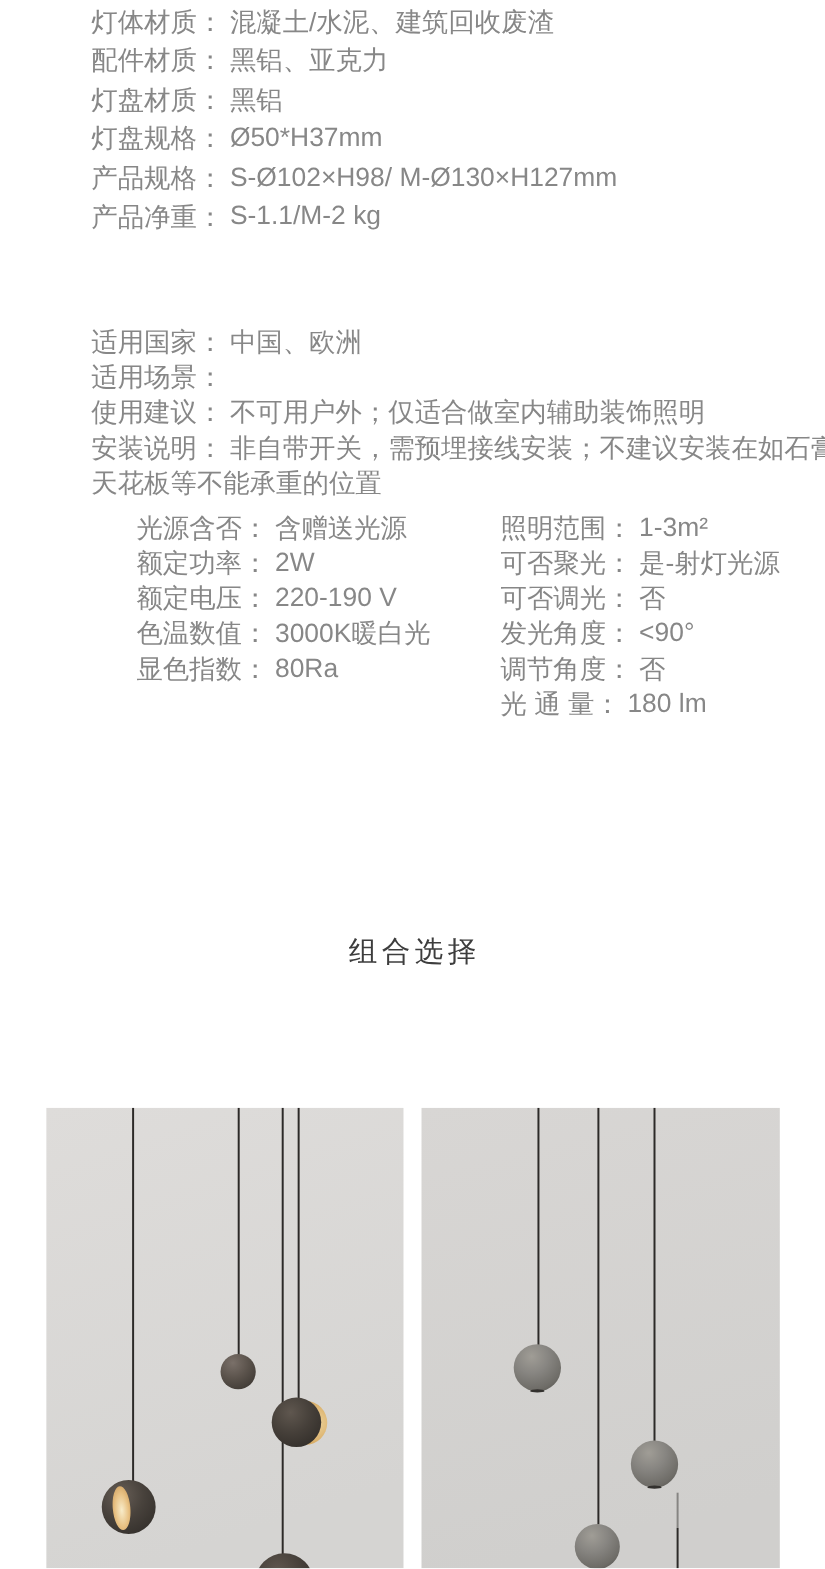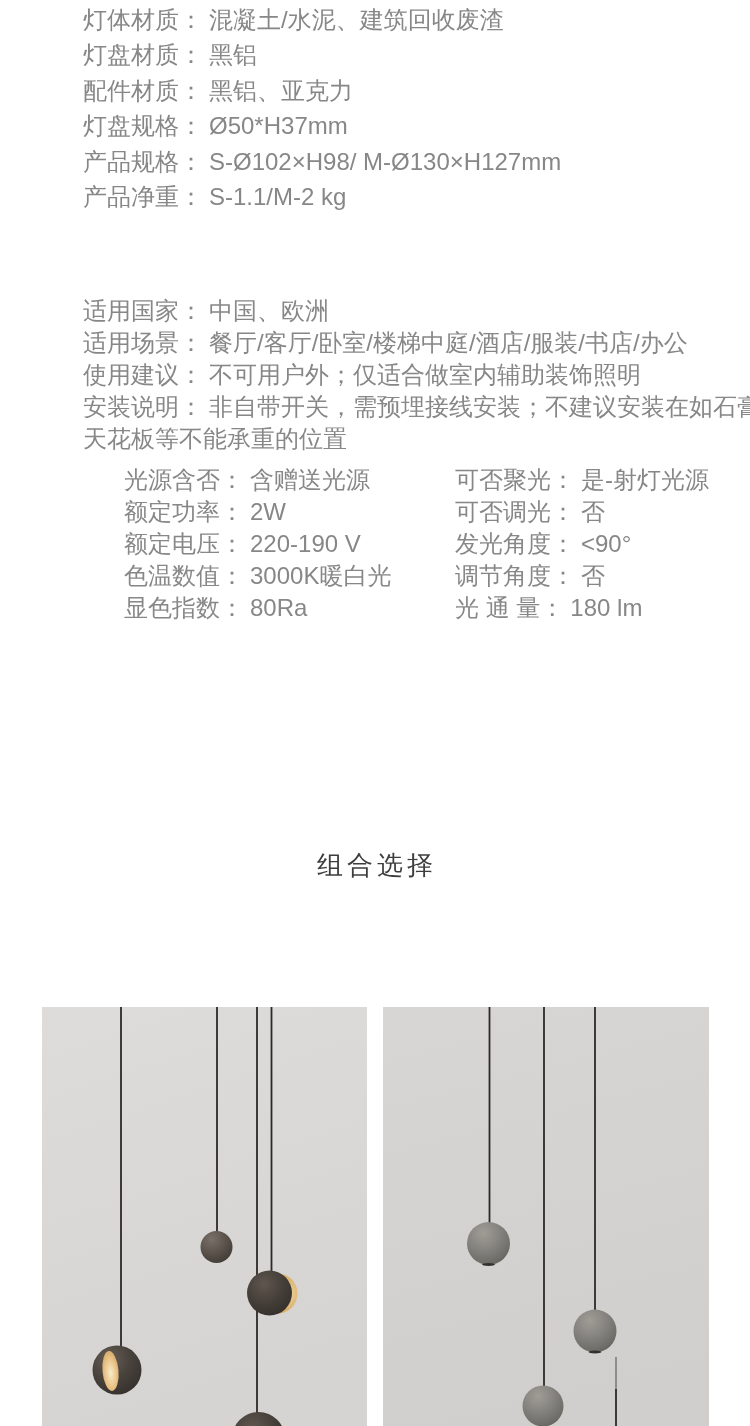--- a/index.html
+++ b/index.html
@@ -38,49 +38,48 @@
 <body>
 
 <div class="page">
 
   <section class="spec-block spec-primary">
     <div class="spec-row">
       <span class="spec-label">灯体材质：</span>
       <span class="spec-value">混凝土/水泥、建筑回收废渣</span>
     </div>
     <div class="spec-row">
+      <span class="spec-label">配件材质：</span>
+      <span class="spec-value">黑铝、亚克力</span>
+    </div>
+    <div class="spec-row">
       <span class="spec-label">灯盘材质：</span>
       <span class="spec-value">黑铝</span>
     </div>
     <div class="spec-row">
-      <span class="spec-label">配件材质：</span>
-      <span class="spec-value">黑铝、亚克力</span>
-    </div>
-    <div class="spec-row">
       <span class="spec-label">灯盘规格：</span>
       <span class="spec-value">Ø50*H37mm</span>
     </div>
     <div class="spec-row">
       <span class="spec-label">产品规格：</span>
       <span class="spec-value">S-Ø102×H98/ M-Ø130×H127mm</span>
     </div>
     <div class="spec-row">
       <span class="spec-label">产品净重：</span>
       <span class="spec-value">S-1.1/M-2 kg</span>
     </div>
   </section>
 
   <section class="spec-block spec-usage">
     <div class="spec-row">
       <span class="spec-label">适用国家：</span>
       <span class="spec-value">中国、欧洲</span>
     </div>
     <div class="spec-row">
       <span class="spec-label">适用场景：</span>
-      <span class="spec-value">餐厅/客厅/卧室/楼梯中庭/酒店/服装/书店/办公</span>
     </div>
     <div class="spec-row">
       <span class="spec-label">使用建议：</span>
       <span class="spec-value">不可用户外；仅适合做室内辅助装饰照明</span>
     </div>
     <div class="spec-row">
       <span class="spec-label">安装说明：</span>
       <span class="spec-value">非自带开关，需预埋接线安装；不建议安装在如石膏</span>
     </div>
     <div class="overflow-line">天花板等不能承重的位置</div>
@@ -103,20 +102,24 @@
       <span class="spec-label">色温数值：</span>
       <span class="spec-value">3000K暖白光</span>
     </div>
     <div class="spec-row">
       <span class="spec-label">显色指数：</span>
       <span class="spec-value">80Ra</span>
     </div>
   </section>
 
   <section class="spec-block col-right">
+    <div class="spec-row">
+      <span class="spec-label">照明范围：</span>
+      <span class="spec-value">1-3m²</span>
+    </div>
     <div class="spec-row">
       <span class="spec-label">可否聚光：</span>
       <span class="spec-value">是-射灯光源</span>
     </div>
     <div class="spec-row">
       <span class="spec-label">可否调光：</span>
       <span class="spec-value">否</span>
     </div>
     <div class="spec-row">
       <span class="spec-label">发光角度：</span>

